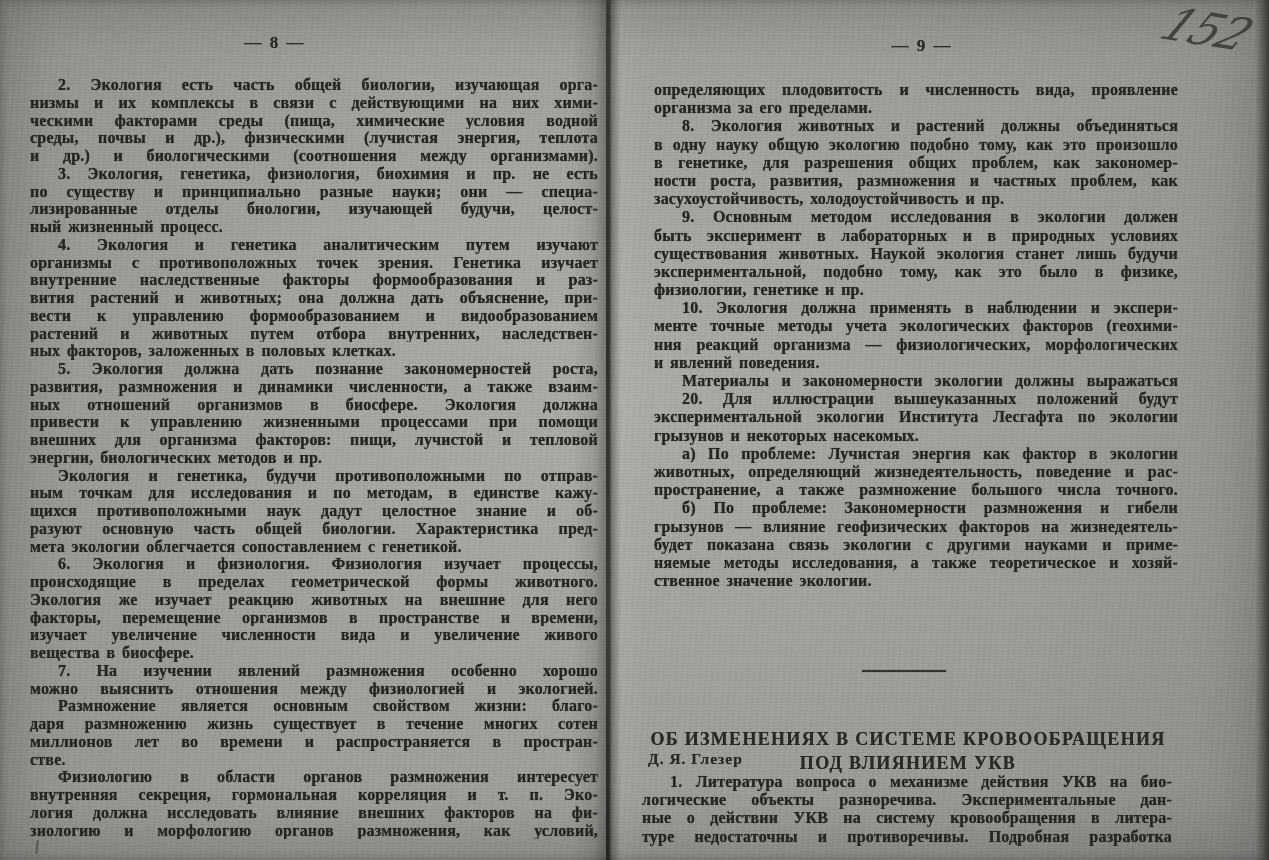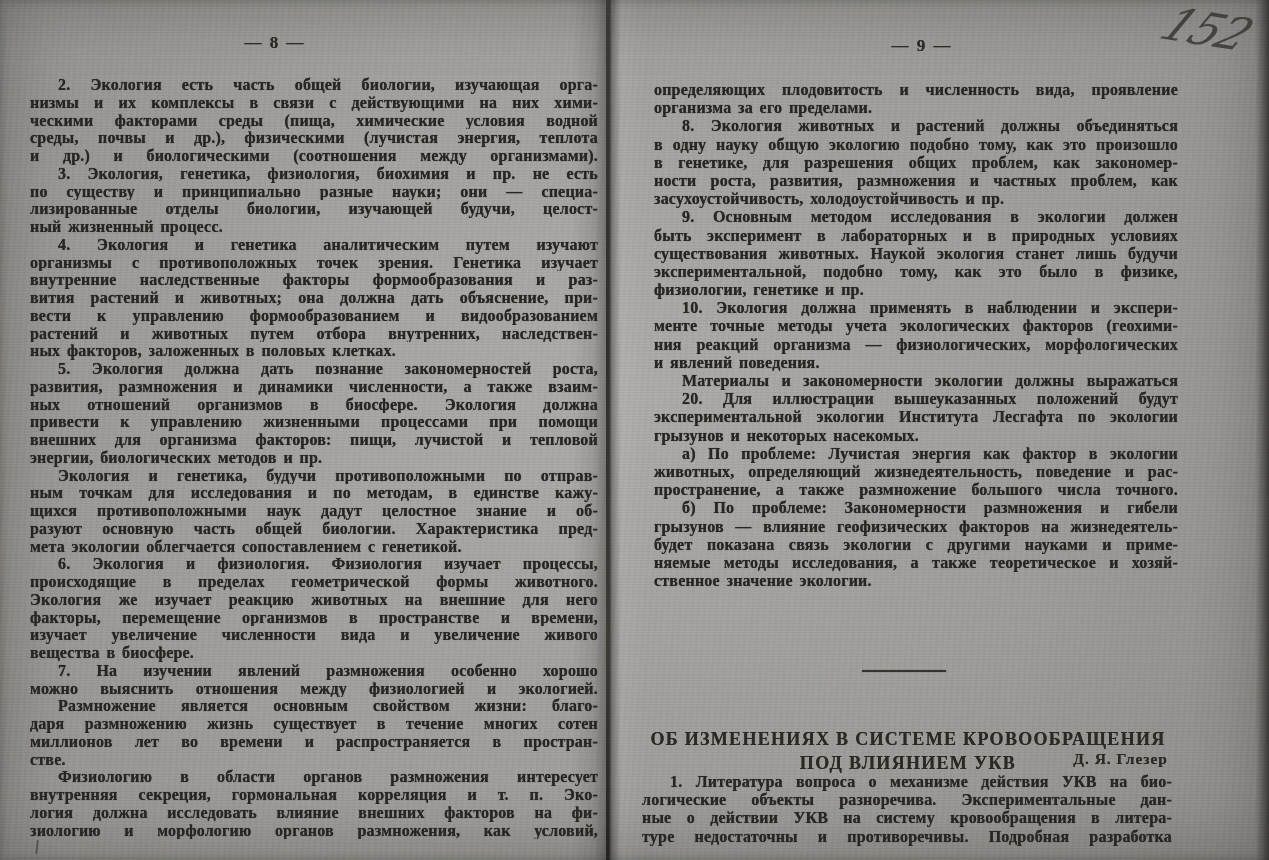--- a/index.html
+++ b/index.html
@@ -65,21 +65,21 @@
   .rule{
     position:absolute;left:862px;top:670px;width:84px;height:2px;
     background:#35332e;box-shadow:0 0 1px rgba(40,38,33,0.7);
   }
   .sec-title{
     position:absolute;left:648px;top:699px;width:520px;text-align:center;
     font-size:18px;font-weight:700;letter-spacing:1.3px;line-height:24px;
     color:#2b2924;text-shadow:0 0 0.6px rgba(40,38,33,0.8);margin-top:28px;
   }
   .author{
-    position:absolute;left:648px;top:750px;width:520px;text-align:right;
+    position:absolute;left:648px;top:750px;width:520px;text-align:left;
     font-size:15.5px;font-weight:700;letter-spacing:1px;color:#2b2924;
     text-shadow:0 0 0.6px rgba(40,38,33,0.8);
     font-family:Liberation Serif, serif;
   }
   .handwriting{
     position:absolute;left:1181px;top:-2px;width:110px;height:90px;
     font-family:"DejaVu Serif",serif;font-style:italic;font-weight:400;
     font-size:46px;color:rgba(58,57,52,0.88);
     transform:rotate(9deg) skewX(-22deg);transform-origin:left top;
     letter-spacing:-2px;pointer-events:none;

